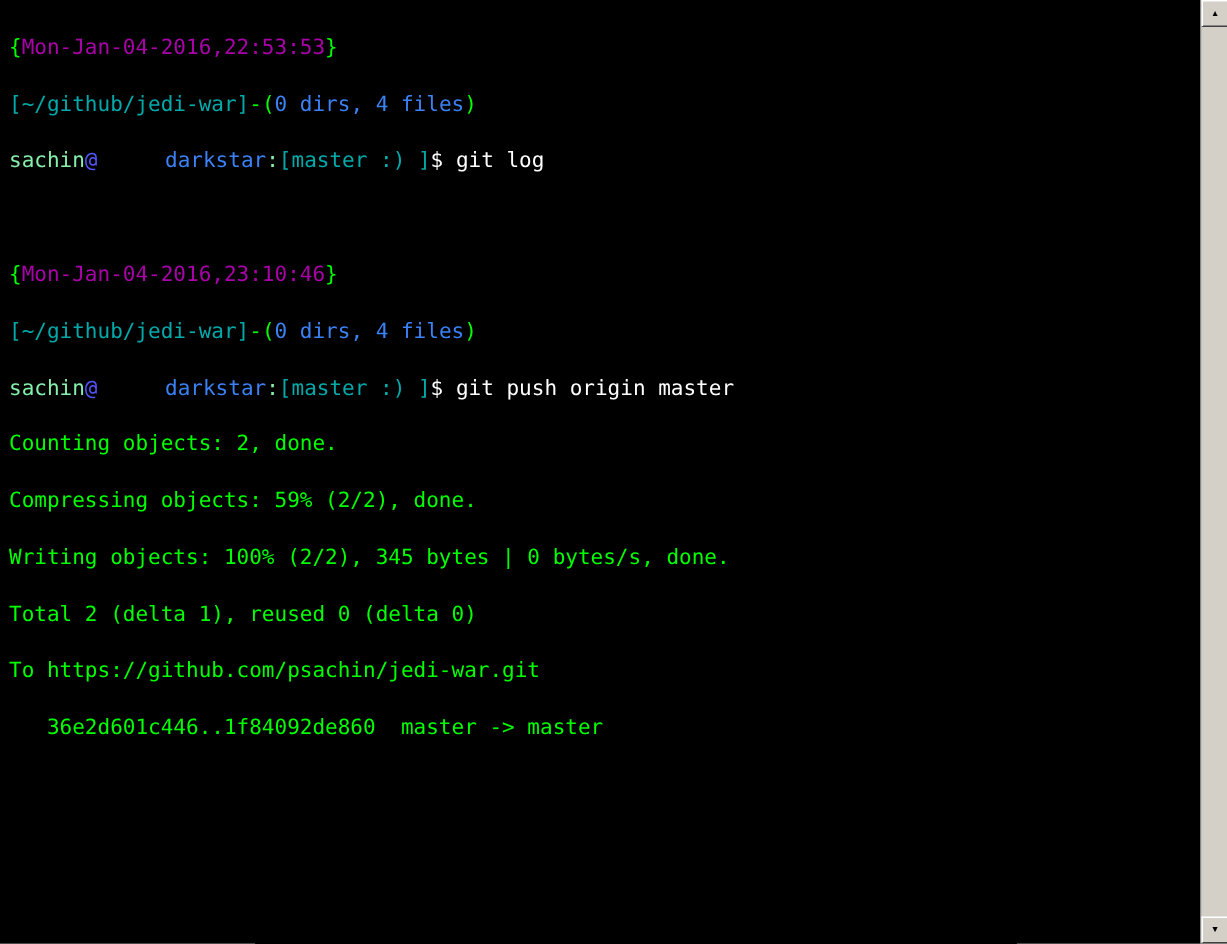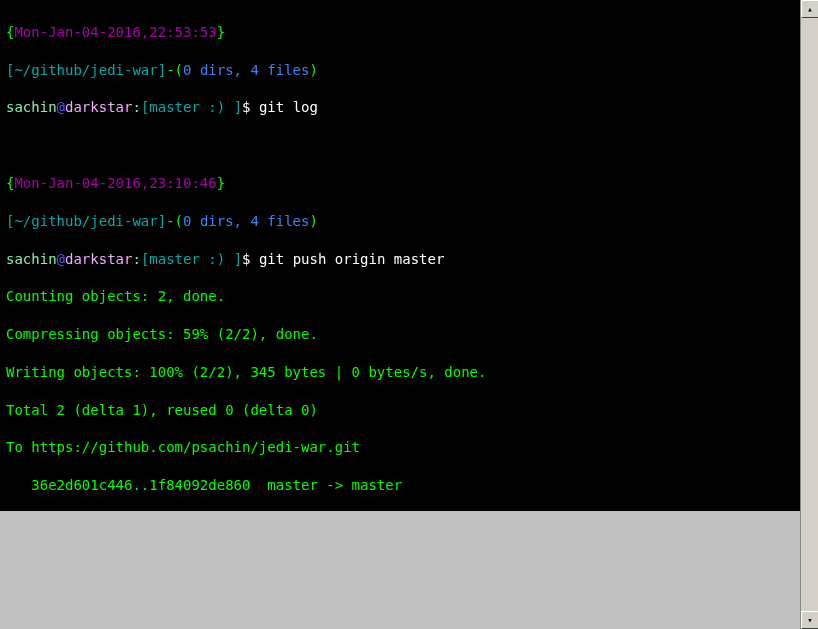--- a/index.html
+++ b/index.html
@@ -8,21 +8,21 @@
       font-family: "DejaVu Sans Mono", "Courier New", monospace;
       font-size: 14px;
       width: 818px;
       height: 629px;
       overflow: hidden;
       position: relative;
     }
     .terminal {
       background: #000;
       width: 800px;
-      height: 511px;
+      height: 629px;
       padding: 4px 6px;
       line-height: 1.35;
       white-space: pre;
       color: #00ff00;
       overflow-y: auto;
     }
     .scrollbar {
       position: absolute;
       right: 0;
       top: 0;
@@ -54,21 +54,21 @@
       top: 18px;
       bottom: 18px;
       left: 0;
       right: 0;
       background: #d4d0c8;
     }
     .c-green { color: #00ff00; }
     .c-magdark { color: #aa00aa; }
     .c-cyan { color: #00aaaa; }
     .c-blue { color: #86efac; }
-    .c-red { color: #f0abfc; }
+    .c-red { color: #3b82f6; margin-left: 45px; }
     .c-at { color: #5555ff; }
     .c-white { color: #ffffff; }
     .c-magenta { color: #3b82f6; }
     .line { display: block; }
   </style>
 </head>
 <body>
 
 <div class="terminal">
 <span class="line"><span class="c-green">{</span><span class="c-magdark">Mon-Jan-04-2016,22:53:53</span><span class="c-green">}</span></span>

